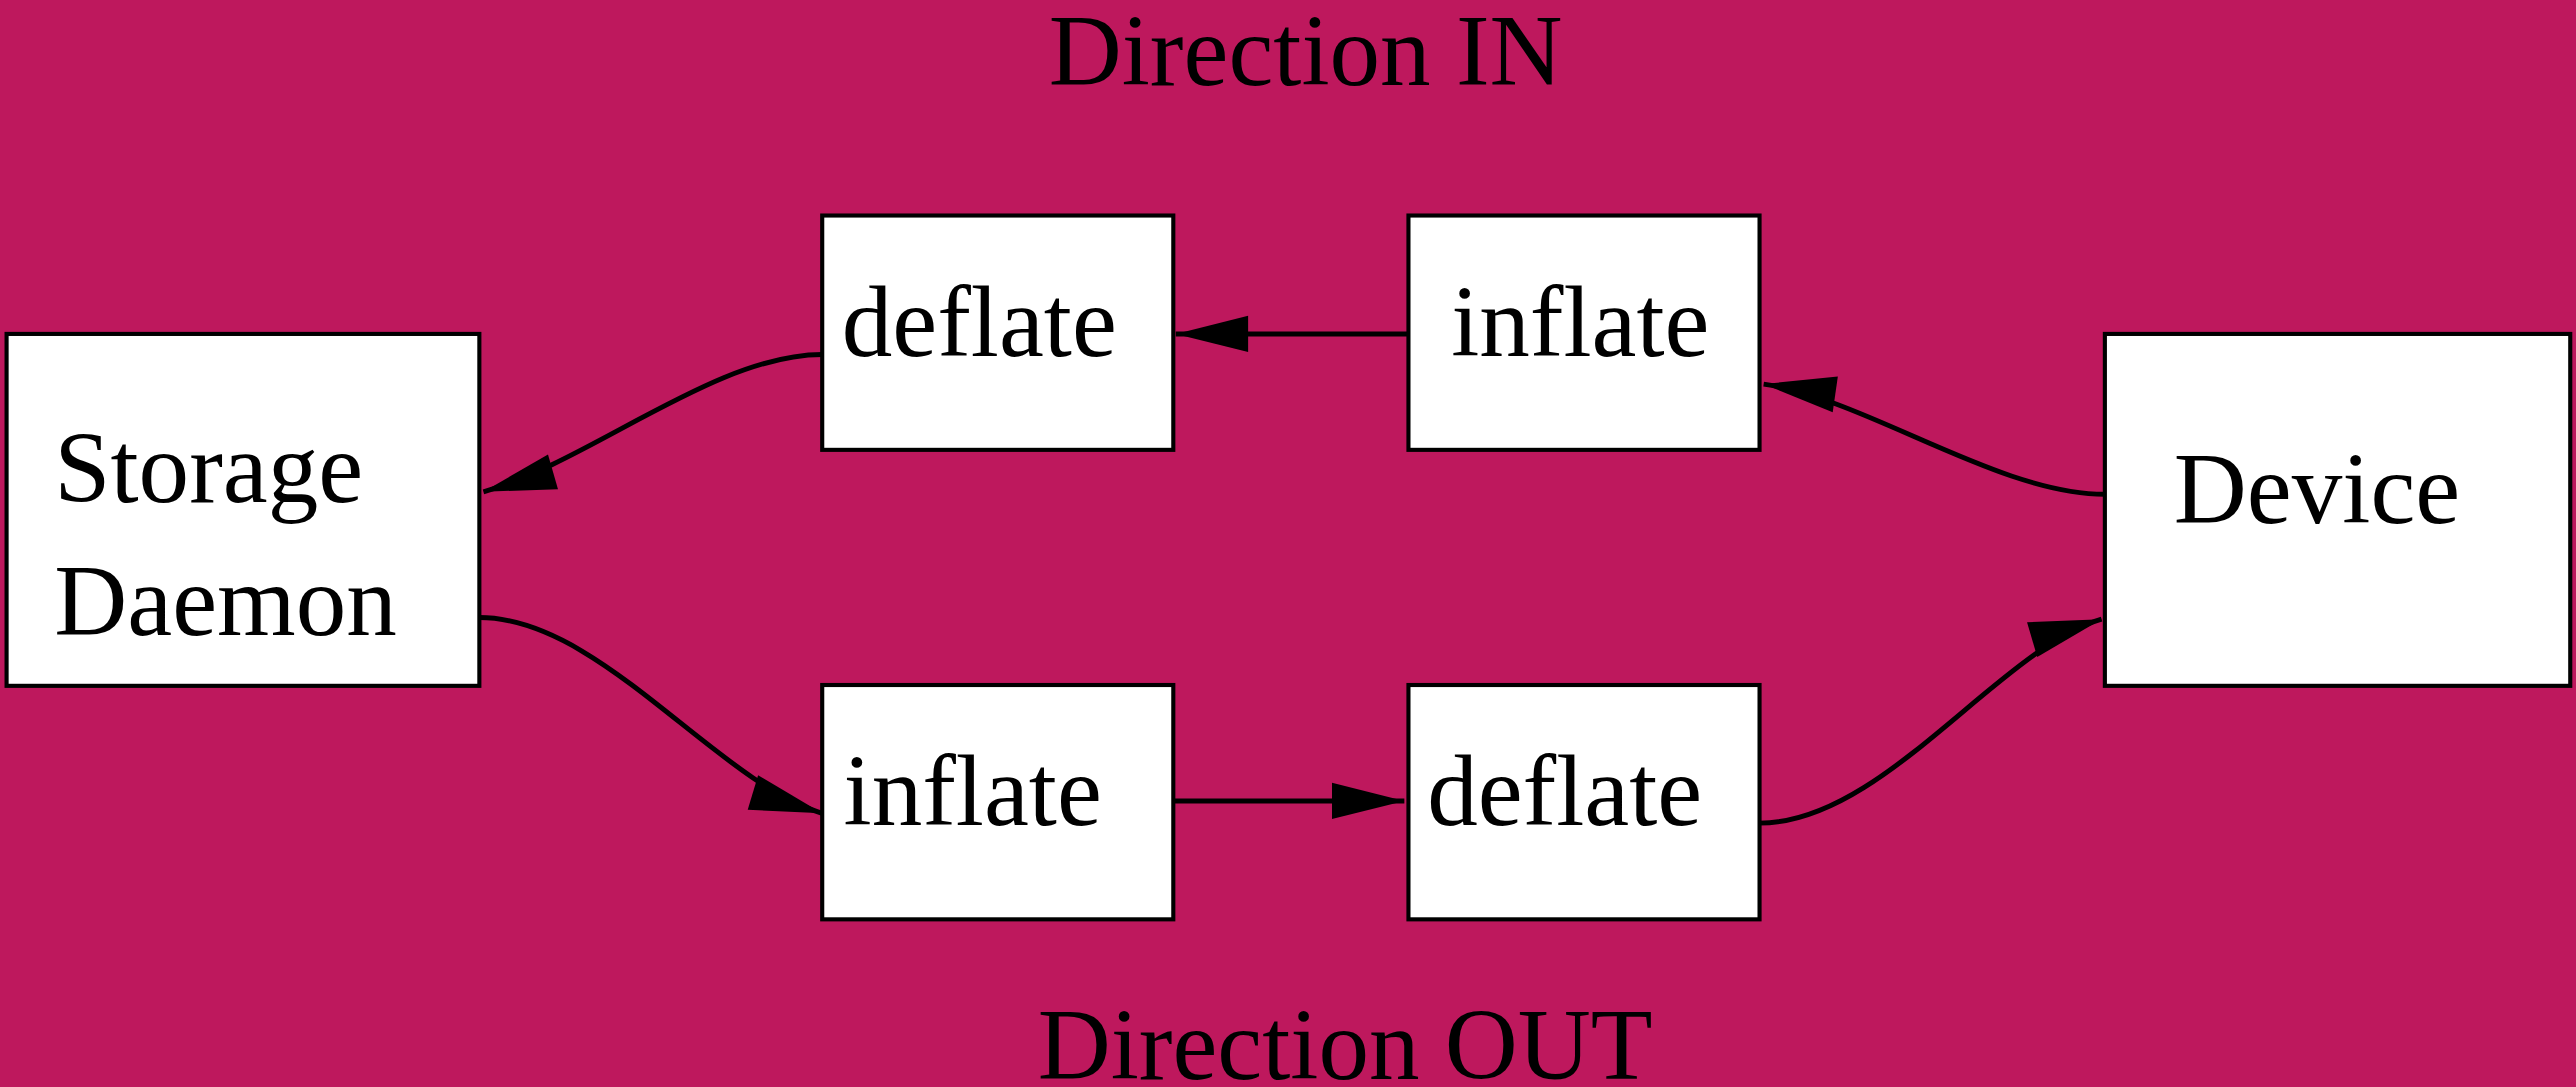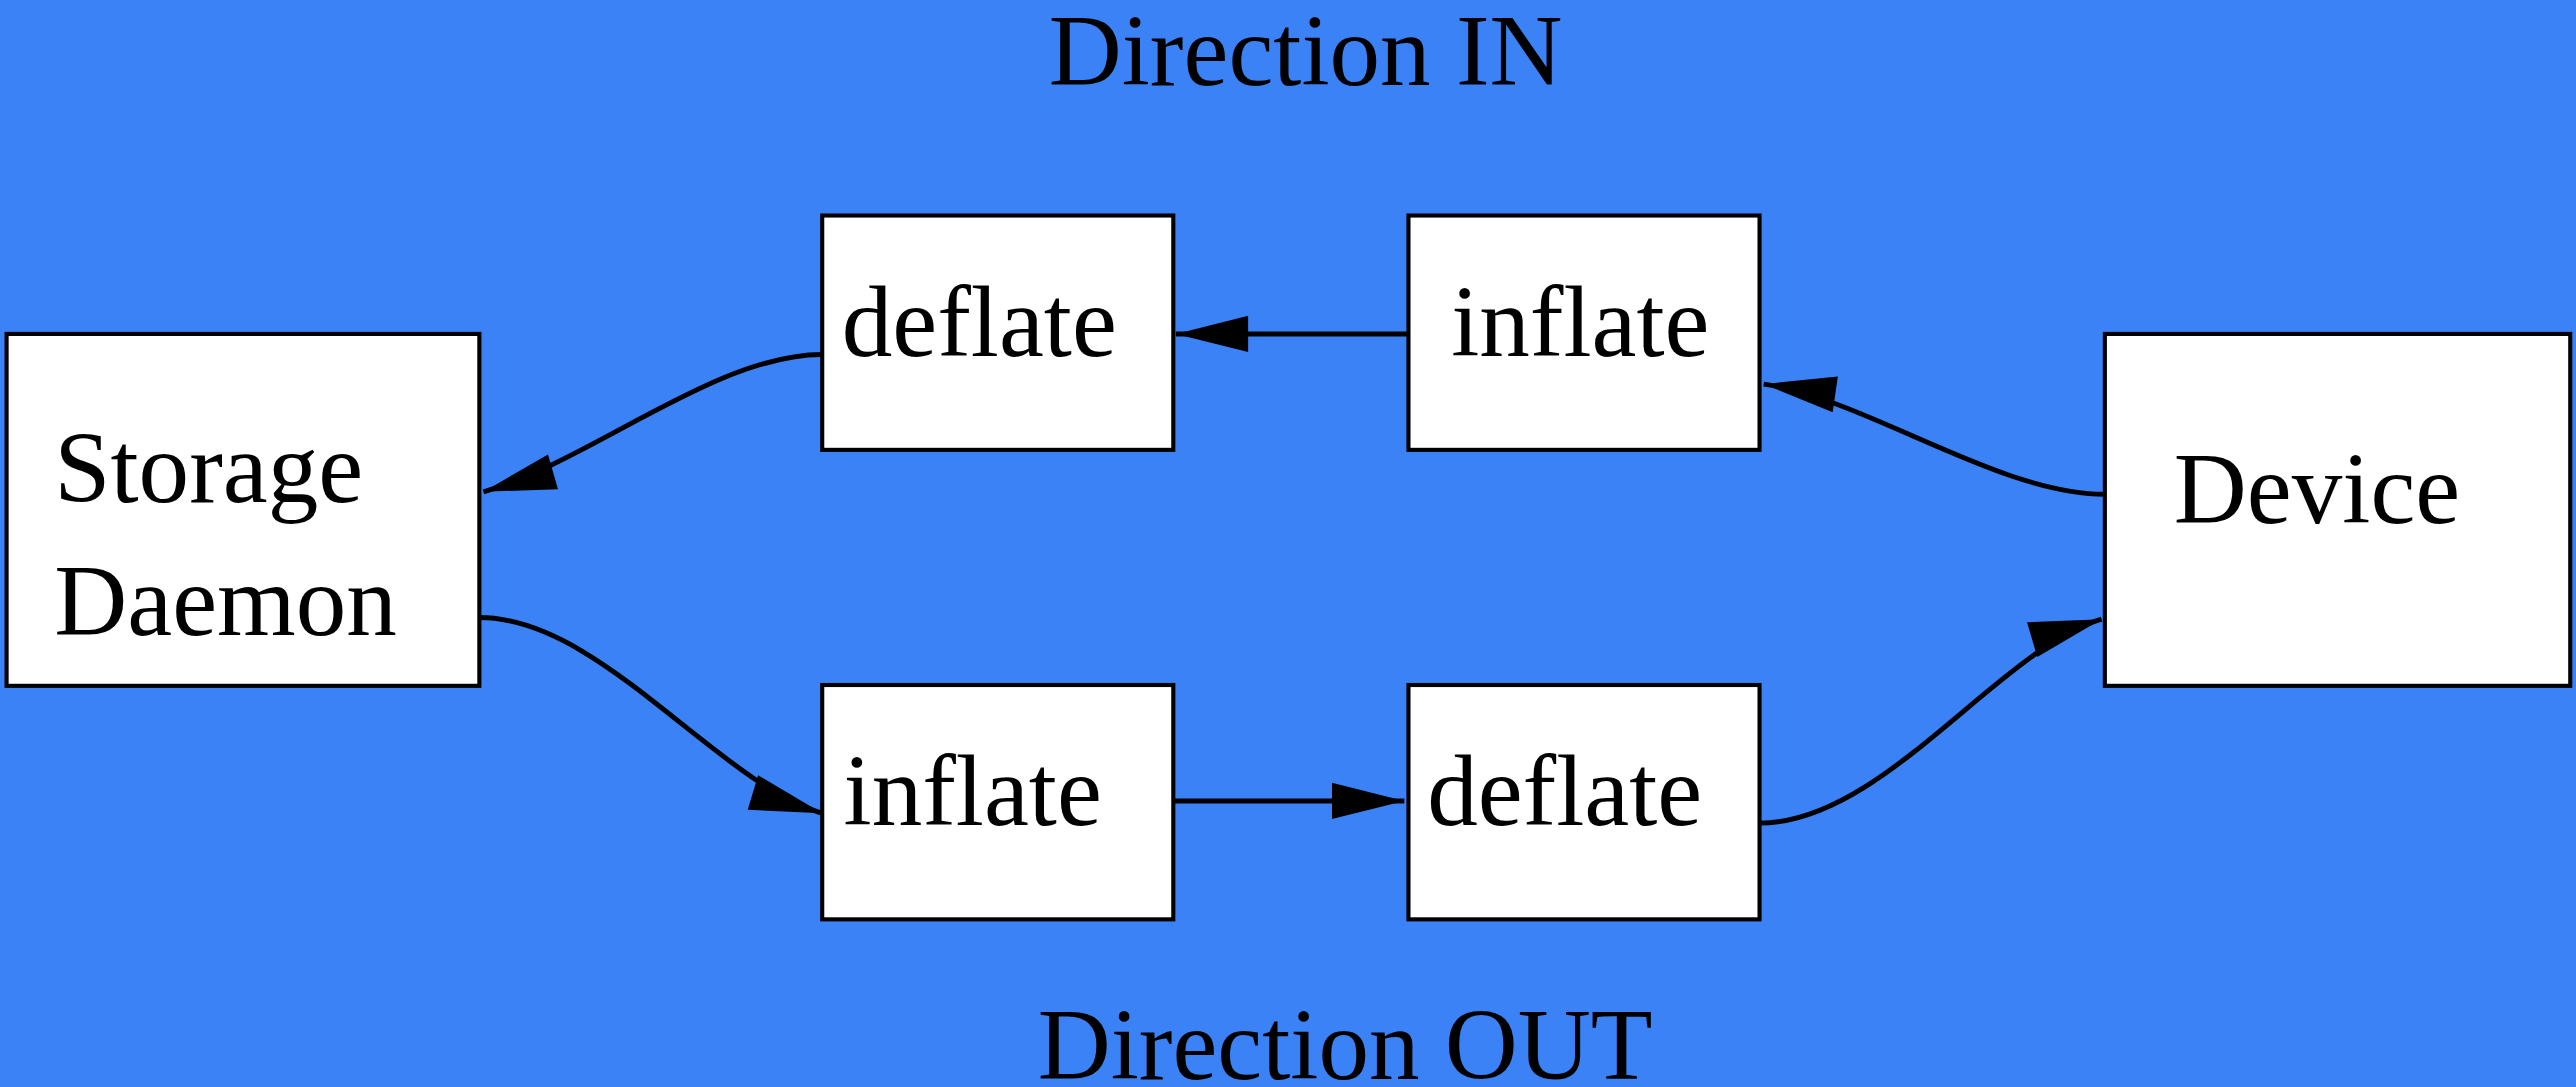--- a/index.html
+++ b/index.html
@@ -7,21 +7,21 @@
     padding: 0;
     background: #ffffff;
     width: 2576px;
     height: 1088px;
     overflow: hidden;
   }
   .canvas {
     position: relative;
     width: 2576px;
     height: 1088px;
-    background: #3b82f6;
+    background: #be185d;
   }
   svg {
     display: block;
   }
   .node-box {
     fill: #ffffff;
     stroke: #000000;
     stroke-width: 5;
   }
   .edge {

